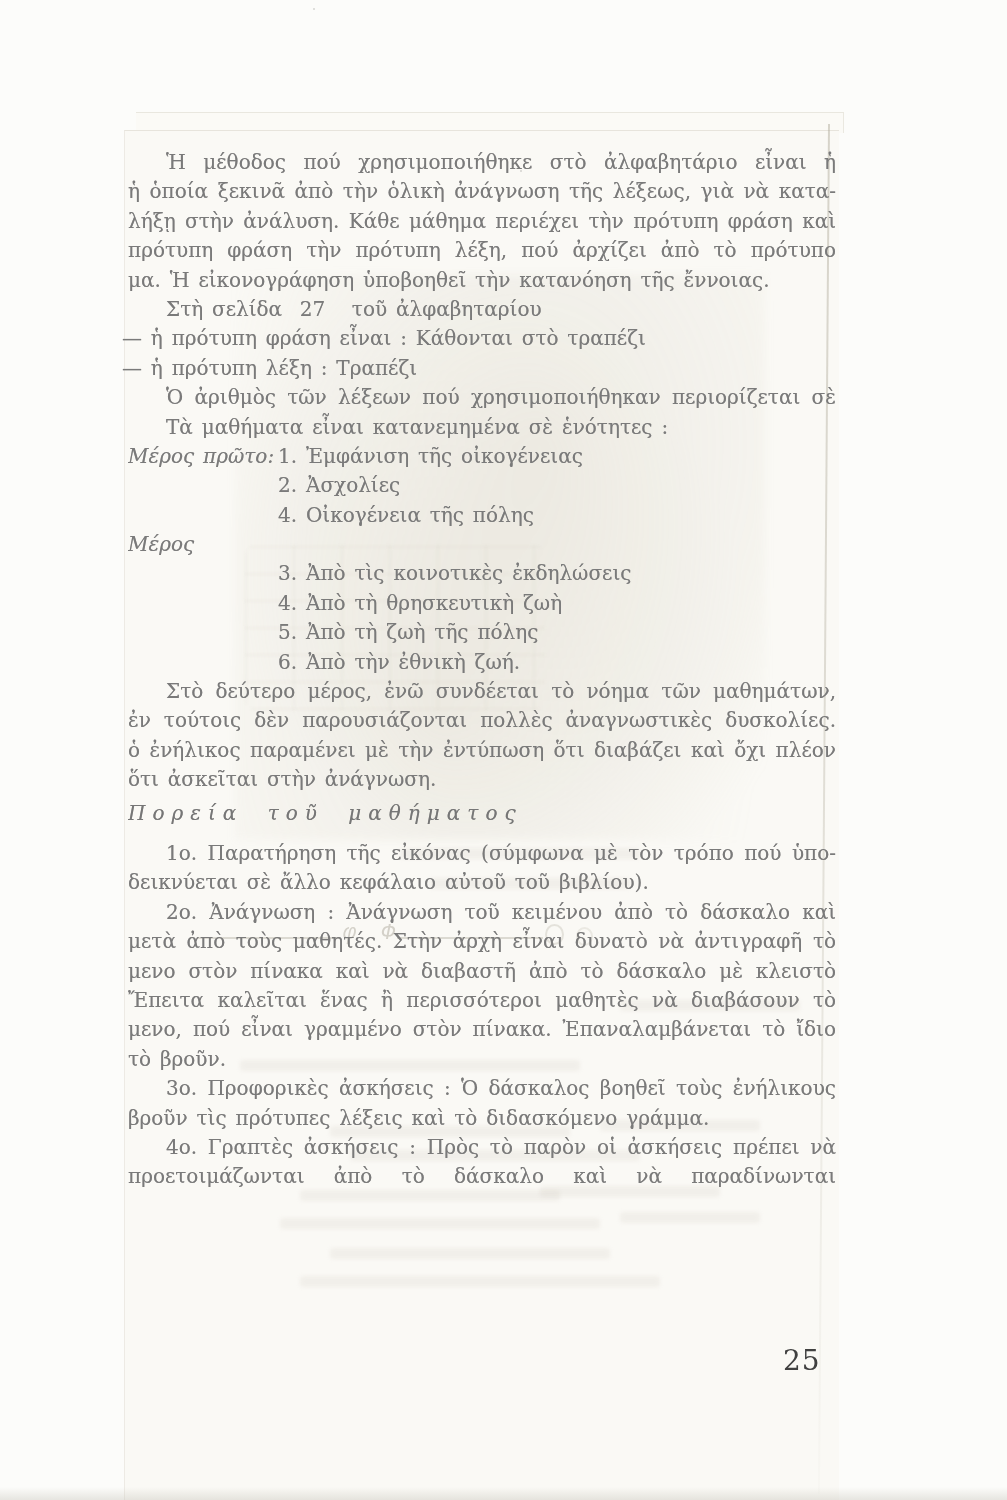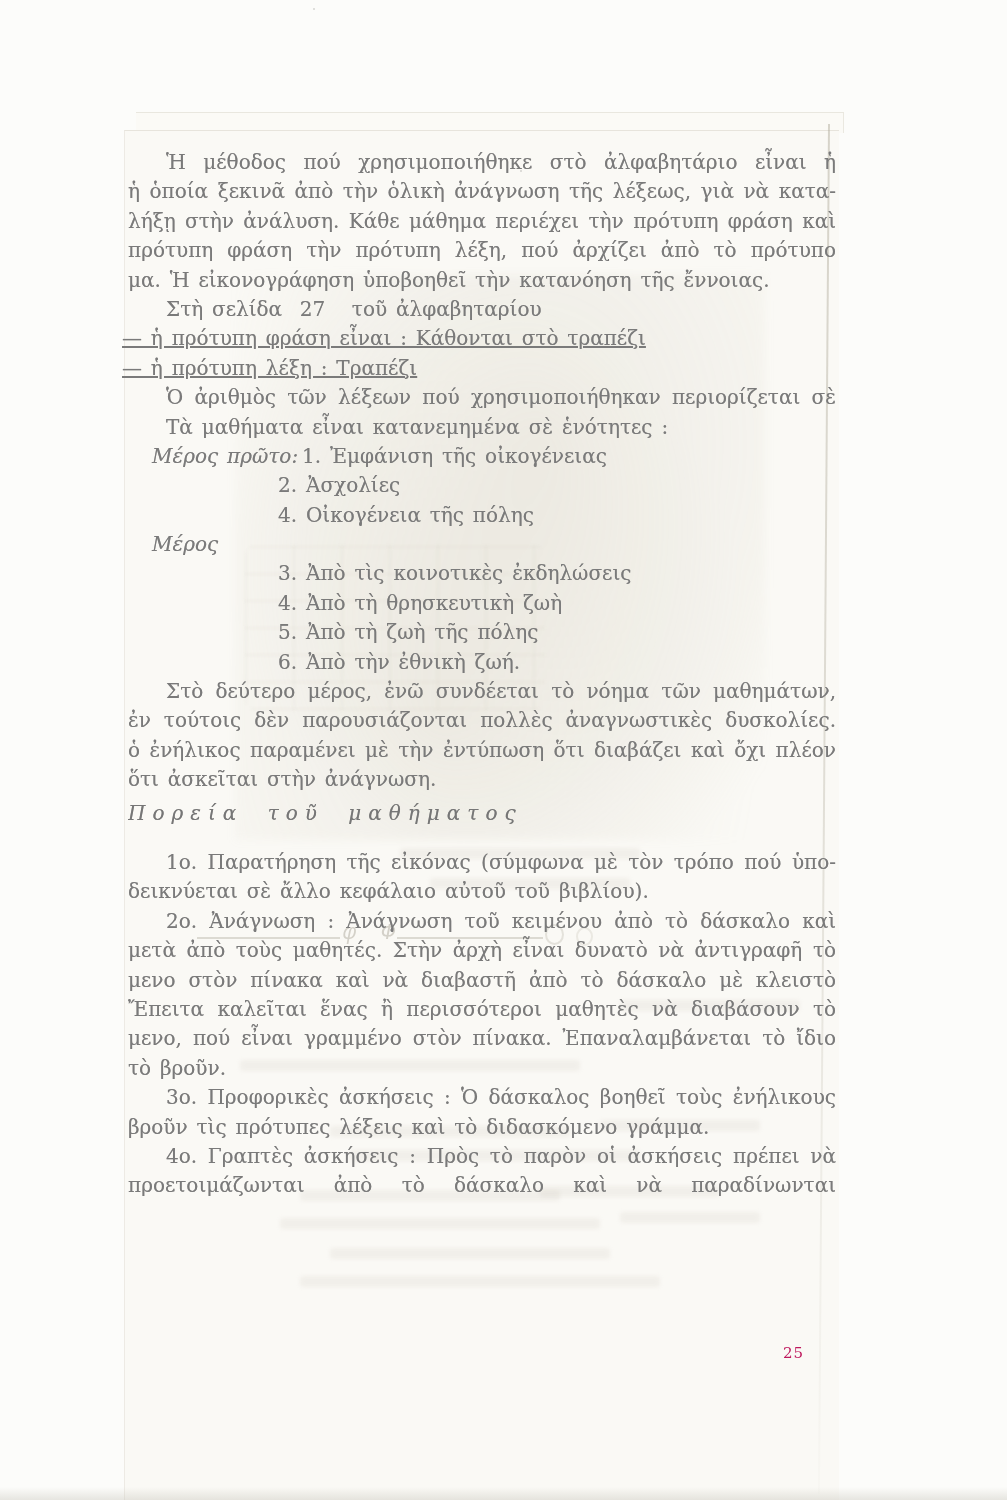--- a/index.html
+++ b/index.html
@@ -70,32 +70,32 @@
   
   .text-block{
     left:128px; top:148px; width:708px;
     font-size:20px;
     color:#7a7a7a;
     text-shadow:0 0 0.5px rgba(118,118,118,0.55);
   }
   .line{height:29.4px; line-height:29.4px; overflow:hidden; word-spacing:2.5px;}
   .ind{text-indent:38px;}
   .j{text-align:justify; text-align-last:justify;}
-  .dash{margin-left:-6px;text-decoration:underline;}
+  .dash{margin-left:-6px;}
   .item{padding-left:150px;}
-  .part .part-label{display:inline-block; width:150px; font-style:italic;margin-left:24px;}
+  .part .part-label{display:inline-block; width:150px; font-style:italic;}
   .heading{
     font-style:italic;
     letter-spacing:7px; word-spacing:11px;
-    margin-top:4px; margin-bottom:20px;
+    margin-top:4px; margin-bottom:11px;
     color:#767676;
   }
   .page-number{
     left:783px; top:1344px;
-    font-size:15px; color:#be185d;
+    font-size:28px; color:#404040;
     letter-spacing:1px;
   }
   .speck{width:2px;height:2px;border-radius:50%;background:rgba(140,140,135,0.35);}
 </style>
 </head>
 <body>
 
 <div class="abs page-behind"></div>
 <div class="abs book-page"></div>
 <div class="abs page-crease"></div>

